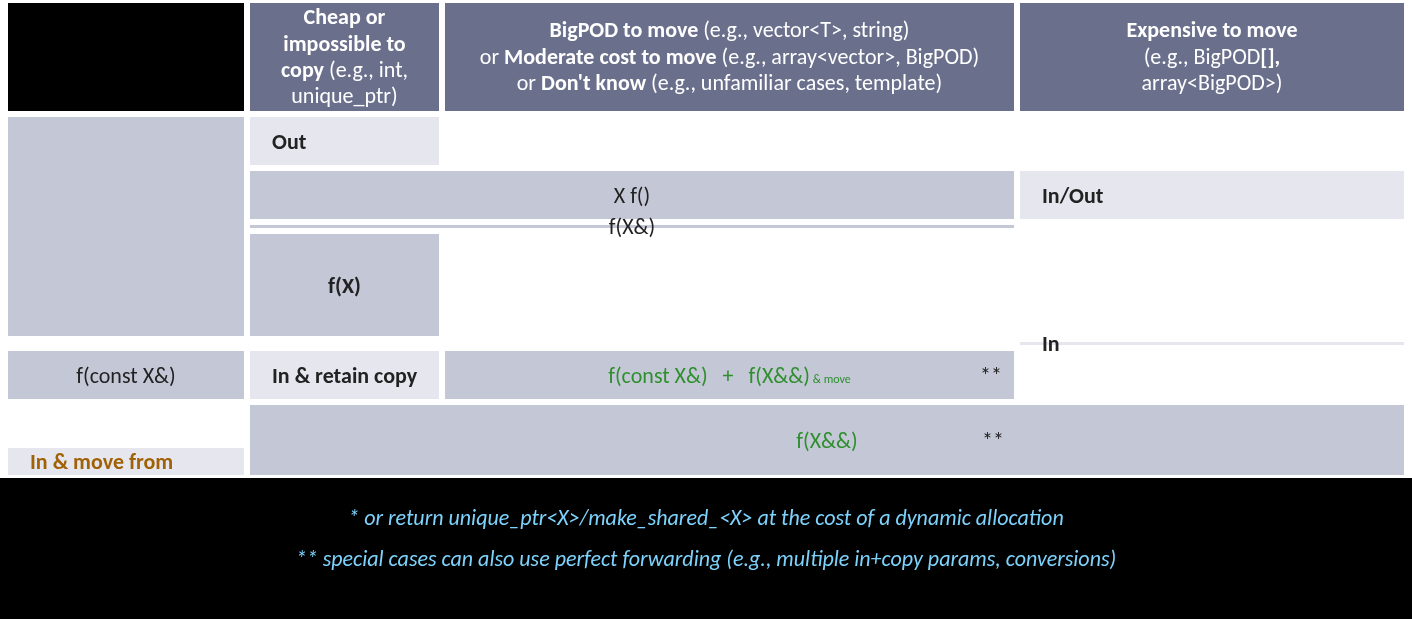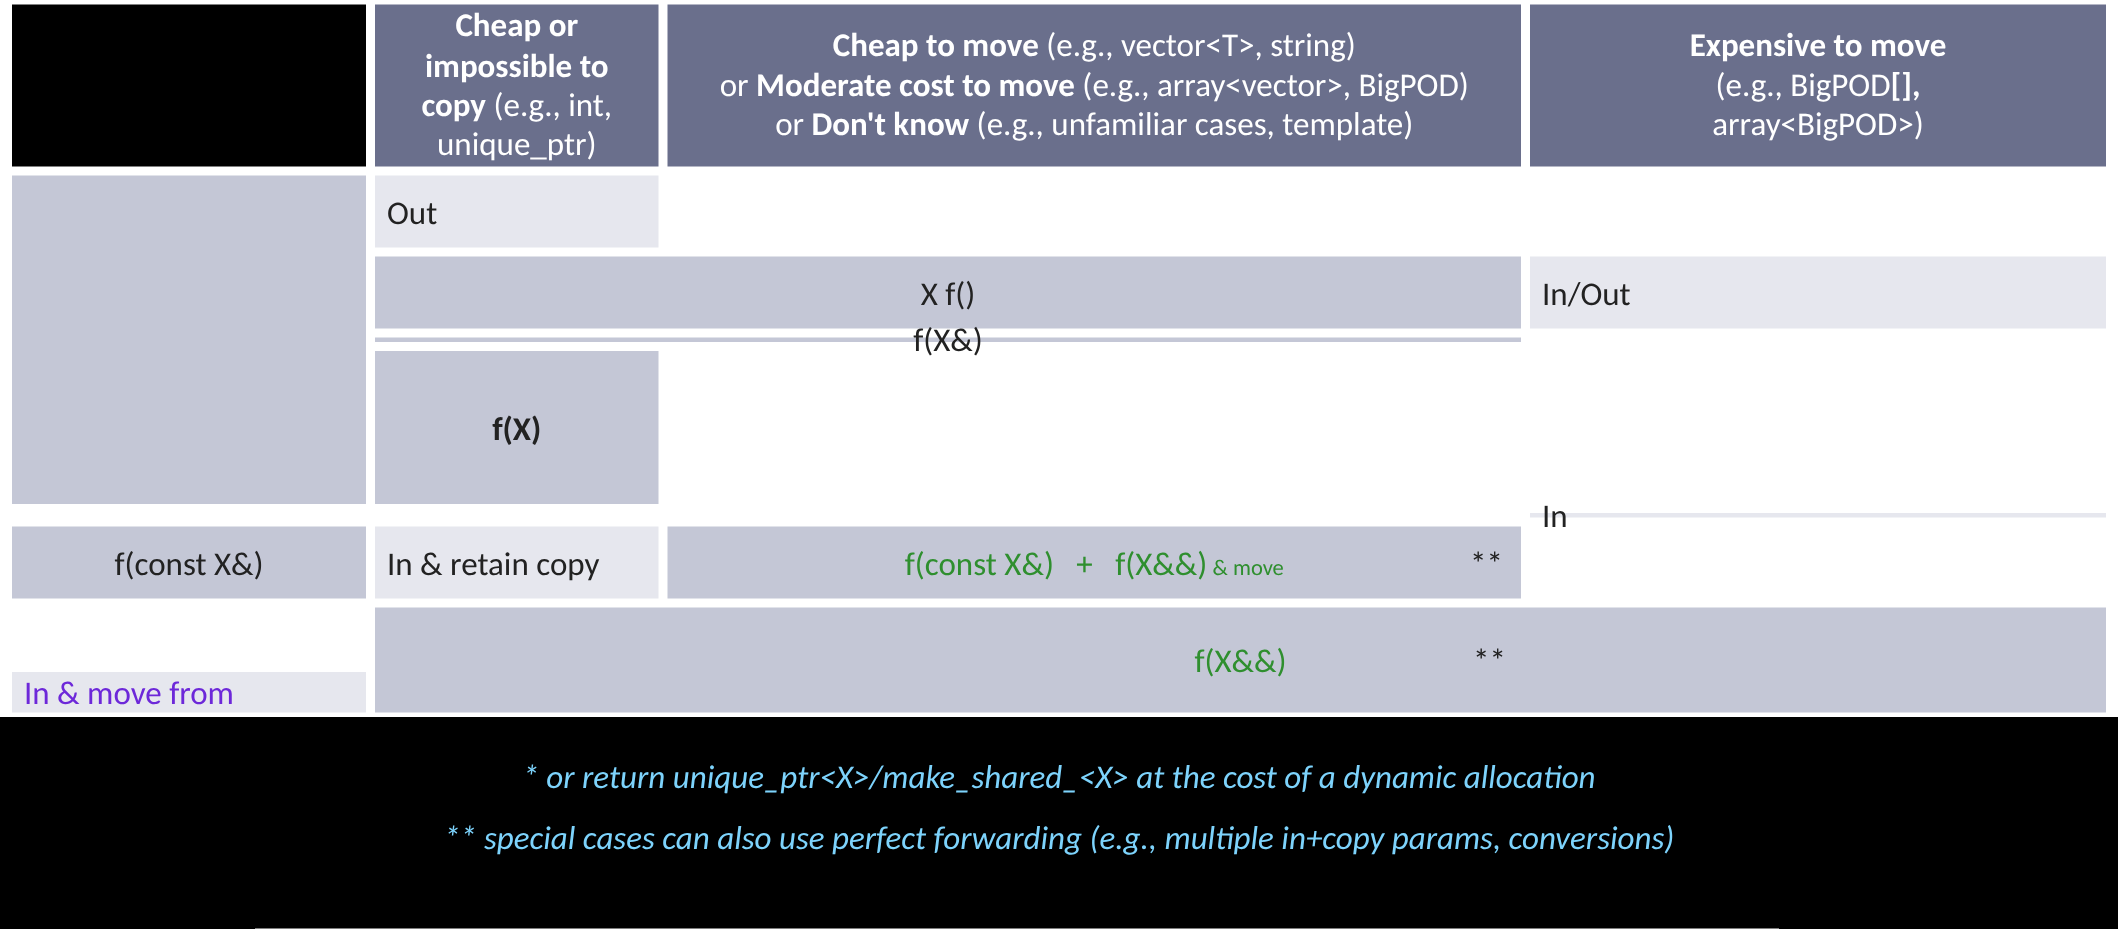--- a/index.html
+++ b/index.html
@@ -46,24 +46,24 @@
   .hdr {
     background: #6a6f8c;
     color: #fff;
     line-height: 1.2;
     padding: 22px 10px;
   }
   .rowlabel {
     background: #e6e7ee;
     color: #222;
     justify-content: flex-start;
-    padding-left: 8px;
-    font-weight: 400;
+    padding-left: 22px;
+    font-weight: 700;
   }
-  .rowlabel.green { color: #6d28d9; margin-top: 46px; }
+  .rowlabel.green { color: #a16207; margin-top: 46px; }
   .valcell {
     background: #c4c7d6;
     color: #222;
   }
   .valcell.green { color: #2f8f2f; }
   .spacer { margin: 0; }
   .star {
     position: absolute;
     right: 12px;
     color: #222;
@@ -92,21 +92,21 @@
       <div class="cell hdr">
         <div>
           <b>Cheap or</b><br>
           <b>impossible to</b><br>
           <span><b>copy</b><span> (e.g., int,</span></span><br>
           <span>unique_ptr)</span>
         </div>
       </div>
       <div class="cell hdr">
         <div>
-          <span><b>Cheap to move</b><span> (e.g., vector&lt;T&gt;, string)</span></span><br>
+          <span><b>BigPOD to move</b><span> (e.g., vector&lt;T&gt;, string)</span></span><br>
           <span><span>or </span><b>Moderate cost to move</b><span> (e.g., array&lt;vector&gt;, BigPOD)</span></span><br>
           <span><span>or </span><b>Don't know</b><span> (e.g., unfamiliar cases, template)</span></span>
         </div>
       </div>
       <div class="cell hdr">
         <div>
           <b>Expensive to move</b><br>
           <span><span>(e.g., BigPOD</span><b>[],</b></span><br>
           <span>array&lt;BigPOD&gt;)</span>
         </div>
@@ -121,21 +121,21 @@
 
       <div class="spacer" style="grid-column: 1 / span 3; background:#fff;"></div>
 
       <div class="cell rowlabel">In</div>
       <div class="cell valcell" style="grid-row: 5 / span 2; font-weight: bold;">f(X)</div>
       <div class="cell valcell">f(const X&amp;)</div>
 
       <div class="cell rowlabel">In &amp; retain copy</div>
       <div class="cell valcell green">
         <span>
-          <span>f(const X&amp;)</span><span style="white-space:pre">   +   </span><span>f(X&amp;&amp;)</span><span style="font-size:15px"> &amp; move</span>
+          <span>f(const X&amp;)</span><span style="white-space:pre">   +   </span><span>f(X&amp;&amp;)</span><span style="font-size:12px"> &amp; move</span>
         </span>
         <span class="star">**</span>
       </div>
 
       <div class="spacer" style="grid-column: 1 / span 4; background:#fff;"></div>
 
       <div class="cell rowlabel green">In &amp; move from</div>
       <div class="cell valcell green" style="grid-column: 2 / span 3;">
         <span>f(X&amp;&amp;)</span>
         <span class="star" style="right: 400px;">**</span>

